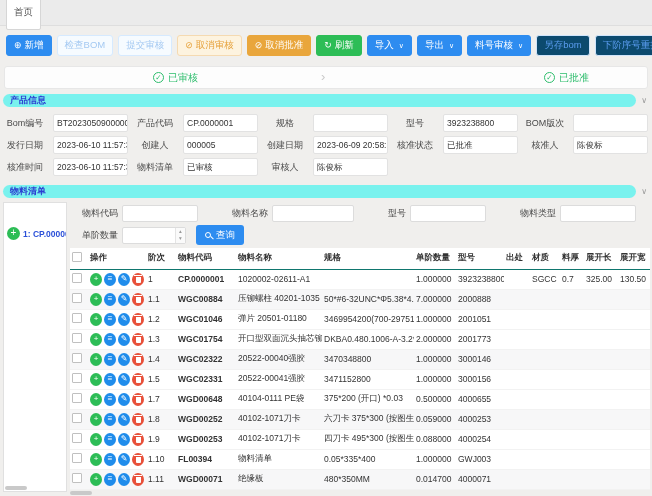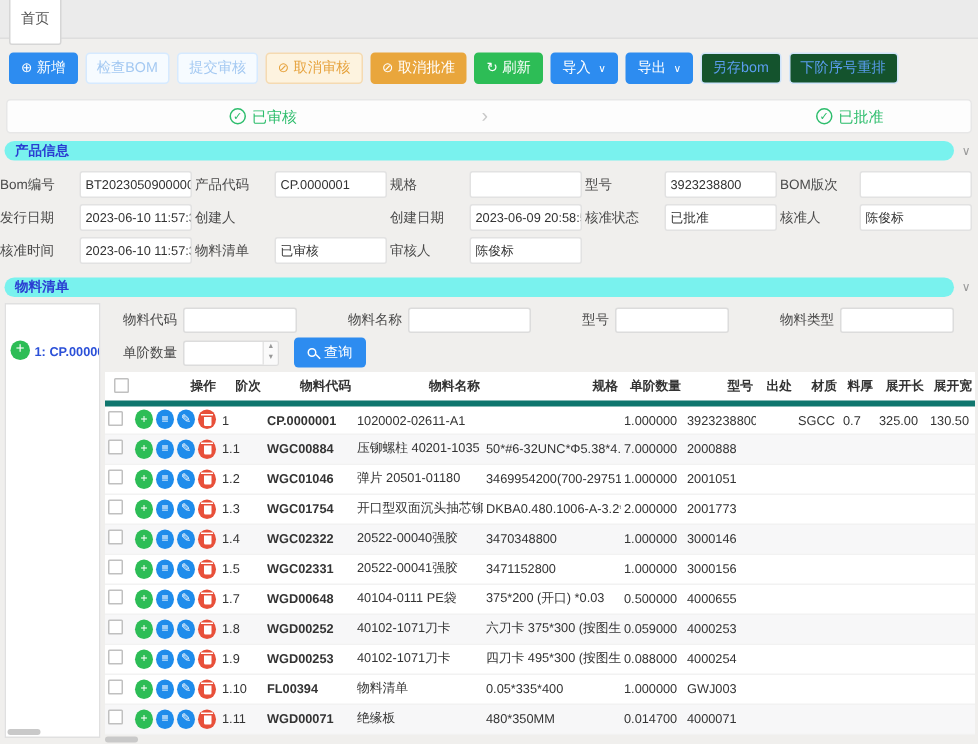--- a/index.html
+++ b/index.html
@@ -15,40 +15,40 @@
 
   
   .toolbar{display:flex;gap:5px;padding:9px 4px 6px 6px;align-items:center;flex-wrap:nowrap}
   .btn{height:21px;display:inline-flex;align-items:center;gap:3px;padding:0 7px;font-size:9.5px;border-radius:3px;border:1px solid transparent;cursor:pointer;white-space:nowrap;background:#fff}
   .btn .bicon{font-size:9px;line-height:1}
   .btn-primary{background:#2d8cf0;color:#fff;border-color:#2d8cf0}
   .btn-light{background:#f6fbff;color:#a4c9f2;border-color:#d6eaff}
   .btn-warn-plain{background:#fdf3df;color:#e6a23c;border-color:#f5dab1}
   .btn-warn{background:#e9a63c;color:#fff;border-color:#e9a63c}
   .btn-success{background:#2dbd56;color:#fff;border-color:#2dbd56}
-  .btn-ghost{background:#14532d;color:#5b9df0;border-color:#cfe4fb}
+  .btn-ghost{background:#0c4a6e;color:#5b9df0;border-color:#cfe4fb}
   .caret{font-size:7px;margin-left:2px}
 
   
   .steps{margin:4px 4px 5px 4px;background:#fdfdfd;border:1px solid #e7e7e7;border-radius:3px;height:23px;display:flex;align-items:center;position:relative}
   .step{color:#2dbd6c;font-size:10px;display:inline-flex;gap:4px;align-items:center}
   .step-l{margin-left:148px}
   .step-r{position:absolute;right:58px}
   .ccheck{width:11px;height:11px;border:1px solid #2dbd6c;border-radius:50%;font-size:7.5px;line-height:10px;text-align:center;display:inline-block}
   .steps .chev{position:absolute;left:316px;color:#c9c9c9;font-size:13px;top:2px}
 
   
   .secwrap{position:relative;margin:2px 3px;padding-right:13px}
   .secbar{height:13px;border-radius:7px;background:#79f2ee;display:flex;align-items:flex-end;padding-left:7px;font-size:9px;font-weight:bold;color:#2b3ed2}
   .secwrap .collapse{position:absolute;right:2px;top:2px;color:#9a9a9a;font-size:8px;cursor:pointer}
 
   
   .pform{display:grid;grid-template-columns:repeat(5,1fr);gap:4px 2px;padding:5px 4px 7px 0}
   .pfield{display:flex;align-items:center;min-width:0}
-  .pfield .lbl{width:50px;text-align:left;font-size:9px;color:#4a4a4a;margin-right:3px;white-space:nowrap;overflow:hidden;flex:none}
+  .pfield .lbl{width:50px;text-align:center;font-size:9px;color:#4a4a4a;margin-right:3px;white-space:nowrap;overflow:hidden;flex:none}
   .pfield .val{flex:1;height:18px;line-height:17px;background:#fff;border:1px solid #e2e2e2;border-radius:2px;font-size:8.5px;padding:0 3px;overflow:hidden;white-space:nowrap;color:#333;min-width:0}
 
   
   .matwrap{position:relative;height:300px}
   .tree{position:absolute;left:3px;top:2px;bottom:8px;width:64px;background:#fff;border:1px solid #e0e0e0}
   .tree-node{display:flex;align-items:center;gap:3px;margin:24px 0 0 3px;cursor:pointer}
   .tree-plus{width:13px;height:13px;border-radius:50%;background:#2dbd56;color:#fff;font-size:10px;line-height:12px;text-align:center;flex:none}
   .tree-label{color:#2b50d8;font-size:8.5px;font-weight:bold;white-space:nowrap;overflow:hidden;width:45px}
   .tree-scroll{position:absolute;bottom:1px;left:1px;width:22px;height:4px;background:#c9c9c9;border-radius:2px}
 
@@ -60,21 +60,21 @@
   .numwrap{position:relative;display:inline-block}
   .numwrap .sinput{width:64px;padding-right:12px}
   .spin{position:absolute;right:1px;top:1px;width:10px;height:15px;display:flex;flex-direction:column;border-left:1px solid #e4e4e4}
   .spin span{flex:1;font-size:5.5px;line-height:7px;text-align:center;color:#999;cursor:pointer;background:#fafafa}
   .qbtn{height:20px;padding:0 9px;background:#2d8cf0;color:#fff;border:none;border-radius:3px;font-size:9.5px;display:inline-flex;align-items:center;gap:5px;margin-left:10px;cursor:pointer}
   .mag{position:relative;width:6px;height:6px;border:1.3px solid #fff;border-radius:50%;display:inline-block}
   .mag::after{content:"";position:absolute;width:3.5px;height:1.3px;background:#fff;transform:rotate(45deg);right:-3px;bottom:-1px}
 
   
   .bomtable{border-collapse:collapse;table-layout:fixed;width:580px;background:#fff;font-size:8.5px;margin-top:2px}
-  .bomtable th{height:21px;font-size:8.5px;font-weight:bold;color:#333;background:#fff;border-bottom:4px solid #0f766e;text-align:right;padding:0 2px;overflow:hidden;white-space:nowrap}
+  .bomtable th{height:21px;font-size:8.5px;font-weight:bold;color:#333;background:#fff;border-bottom:1px solid #0f766e;text-align:left;padding:0 2px;overflow:hidden;white-space:nowrap}
   .bomtable td{height:20px;border-bottom:1px solid #f2f2f2;padding:0 2px;overflow:hidden;white-space:nowrap;color:#333}
   .bomtable tbody tr:nth-child(3n+2){background:#f7f7f8}
   .codecell{color:#3a56d4;font-weight:bold;cursor:pointer}
   .ops{display:flex;gap:2px;align-items:center;justify-content:center}
   .op{width:13px;height:13px;border-radius:50%;color:#fff;font-size:8px;display:inline-flex;align-items:center;justify-content:center;border:none;padding:0;cursor:pointer;line-height:1}
   .op-add{background:#2dbd56}.op-detail{background:#1f8ceb}.op-edit{background:#1f8ceb}.op-del{background:#e8503a}
   .cb{width:10px;height:10px;border:1px solid #c0c0c0;border-radius:1px;background:#fff;display:inline-block;cursor:pointer}
   .trash{position:relative;width:5px;height:6px;background:#fff;border-radius:0 0 1px 1px;margin-top:2px}
   .trash::before{content:"";position:absolute;left:-1.5px;top:-2px;width:8px;height:1.3px;background:#fff}
   .hscroll{width:580px;height:5px;position:relative;margin-top:1px}
@@ -113,20 +113,24 @@
       <span>刷新</span>
     </button>
   <button class="btn btn-primary">
       <span>导入</span>
       <span class="caret">∨</span>
     </button>
   <button class="btn btn-primary">
       <span>导出</span>
       <span class="caret">∨</span>
     </button>
+  <button class="btn btn-primary">
+      <span>料号审核</span>
+      <span class="caret">∨</span>
+    </button>
   <button class="btn btn-ghost">
       <span>另存bom</span>
     </button>
   <button class="btn btn-ghost">
       <span>下阶序号重排</span>
     </button>
 </div>
 
 <div class="steps">
   <div class="step step-l">
@@ -167,20 +171,21 @@
     <div class="pfield">
       <span class="lbl">BOM版次</span>
       <span class="val"></span>
     </div>
     <div class="pfield">
       <span class="lbl">发行日期</span>
       <span class="val">2023-06-10 11:57:34.043</span>
     </div>
     <div class="pfield">
       <span class="lbl">创建人</span>
+      <span class="val">000005</span>
     </div>
     <div class="pfield">
       <span class="lbl">创建日期</span>
       <span class="val">2023-06-09 20:58:57.983</span>
     </div>
     <div class="pfield">
       <span class="lbl">核准状态</span>
       <span class="val">已批准</span>
     </div>
     <div class="pfield">

